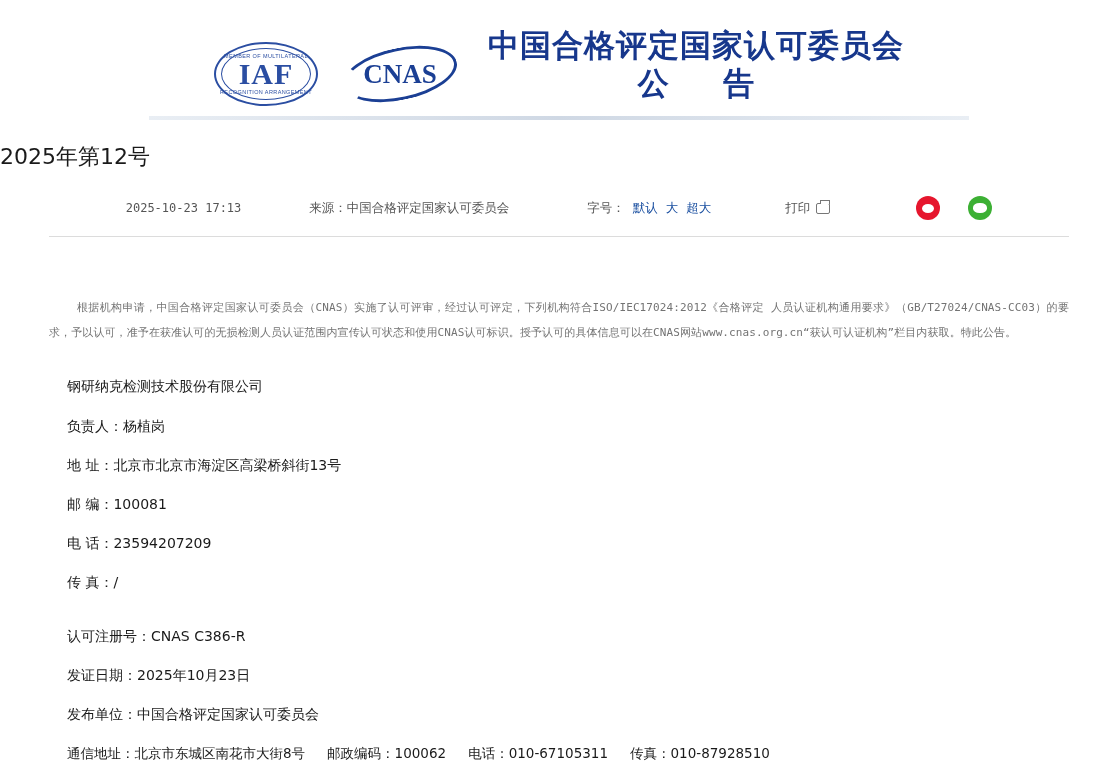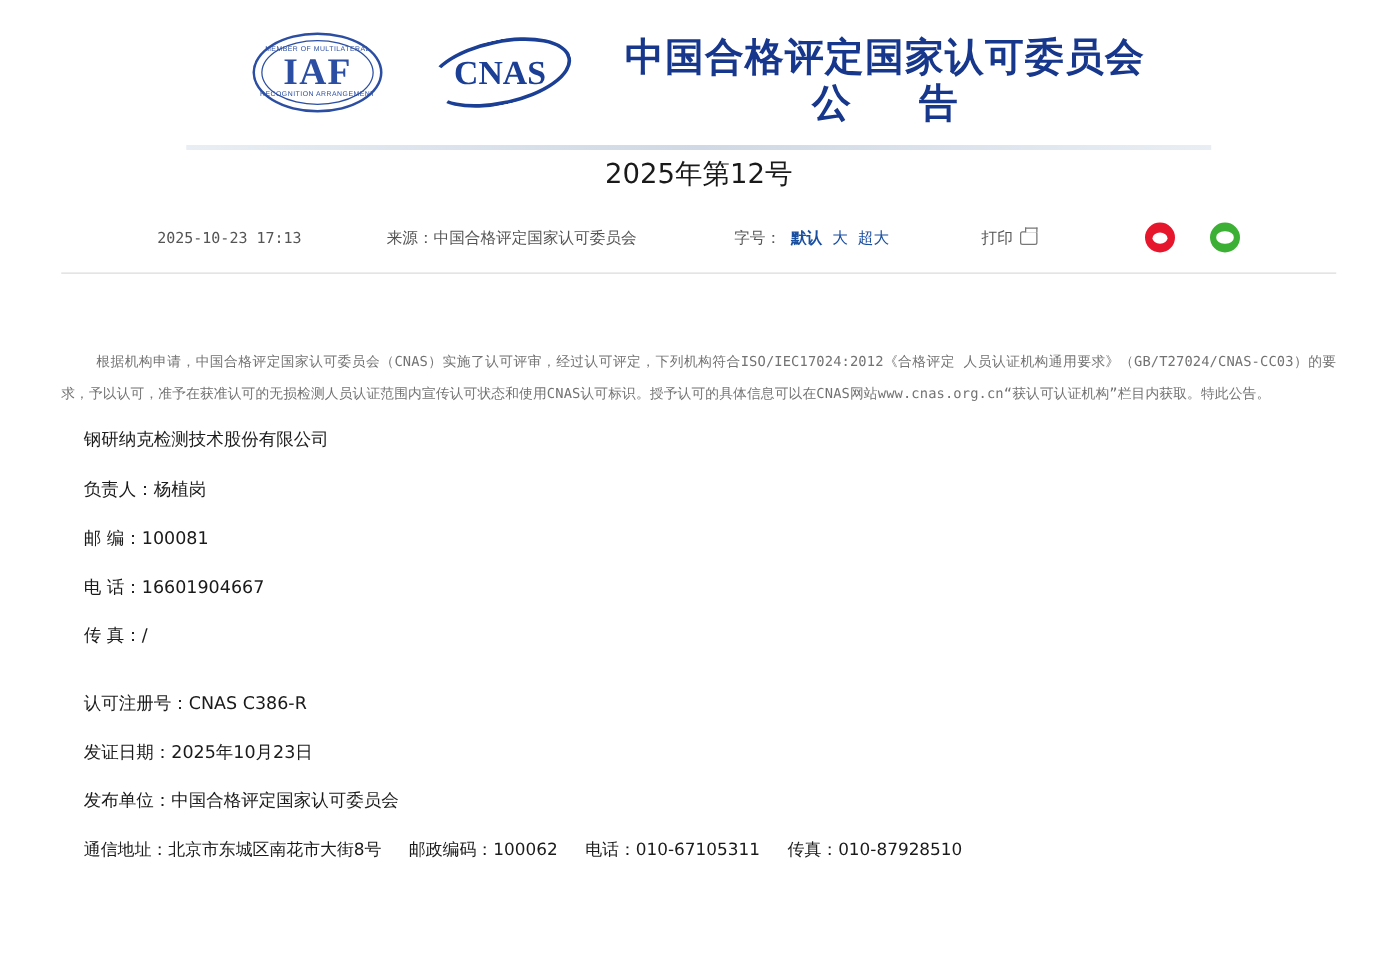--- a/index.html
+++ b/index.html
@@ -18,22 +18,22 @@
 
   
   .header {
     padding-top: 26px;
     display: flex;
     justify-content: center;
     align-items: flex-start;
   }
   .header-inner {
     display: flex;
-    align-items: flex-start;
-    gap: 34px;
+    align-items: flex-end;
+    gap: 22px;
   }
   .iaf-logo {
     width: 104px;
     height: 64px;
     border: 2px solid #2b4ea2;
     border-radius: 50%;
     display: flex;
     flex-direction: column;
     align-items: center;
     justify-content: center;
@@ -113,24 +113,24 @@
 
   .header-rule {
     width: 820px;
     height: 4px;
     margin: 10px auto 0 auto;
     background: linear-gradient(to right, #e9eef4, #cfd8e4, #e9eef4);
   }
 
   
   .doc-no {
-    text-align: center;
+    text-align: left;
     font-size: 22px;
     color: #1a1a1a;
-    margin-top: 4px;
+    margin-top: 22px;
     font-family: "DejaVu Sans", "Liberation Sans", sans-serif;
   }
 
   
   .meta-bar {
     display: flex;
     align-items: center;
     justify-content: center;
     gap: 16px;
     margin-top: 24px;
@@ -141,21 +141,21 @@
   .meta-date { margin-right: 52px; font-size: 12px; }
   .meta-source { margin-right: 62px; font-family: "DejaVu Sans", sans-serif; font-size: 12.5px; }
   .meta-fontsize { margin-right: 58px; font-family: "DejaVu Sans", sans-serif; font-size: 12.5px; }
   .meta-fontsize .label { color: #555; }
   .meta-fontsize a {
     color: #1a4fa0;
     text-decoration: none;
     margin-left: 4px;
     cursor: pointer;
   }
-  .meta-fontsize a.active { font-weight: bold; }
+  .meta-fontsize a.active { font-weight: normal; }
   .meta-print { font-family: "DejaVu Sans", sans-serif; font-size: 12.5px; margin-right: 70px; display:flex; align-items:center; gap:6px;}
   .printer-icon {
     display: inline-block;
     width: 14px; height: 11px;
     border: 1px solid #777;
     border-radius: 2px;
     position: relative;
     background: #fff;
   }
   .printer-icon::before {
@@ -213,21 +213,21 @@
     font-family: "DejaVu Sans Mono", "Liberation Mono", monospace;
     font-size: 11px;
     line-height: 25px;
     color: #737373;
     text-indent: 28px;
     text-align: justify;
     letter-spacing: 0.1px;
     margin-top: 36px;
   }
   .org-name {
-    margin-top: 12px;
+    margin-top: 28px;
     margin-left: 18px;
     font-size: 14px;
     line-height: 26px;
     color: #1a1a1a;
     font-family: "DejaVu Sans", "Liberation Sans", sans-serif;
   }
   .field {
     margin-left: 18px;
     margin-top: 15px;
     font-size: 14px;
@@ -305,27 +305,30 @@
   <div class="body">
 
     <div class="para">根据机构申请，中国合格评定国家认可委员会（CNAS）实施了认可评审，经过认可评定，下列机构符合ISO/IEC17024:2012《合格评定 人员认证机构通用要求》（GB/T27024/CNAS-CC03）的要求，予以认可，准予在获准认可的无损检测人员认证范围内宣传认可状态和使用CNAS认可标识。授予认可的具体信息可以在CNAS网站www.cnas.org.cn“获认可认证机构”栏目内获取。特此公告。</div>
 
     <div class="org-name">钢研纳克检测技术股份有限公司</div>
 
     <div class="field">
       <span>负责人：</span><span>杨植岗</span>
     </div>
 
+    <div class="field">
+      <span>地    址：</span><span>北京市北京市海淀区高梁桥斜街13号</span>
+    </div>
 
     <div class="field">
       <span>邮    编：</span><span>100081</span>
     </div>
 
     <div class="field">
-      <span>电    话：</span><span>16601904667</span>
+      <span>电    话：</span><span>23594207209</span>
     </div>
 
     <div class="field">
       <span>传    真：</span><span>/</span>
     </div>
 
     <div class="field field-gap">
       <span>认可注册号：</span><span>CNAS C386-R</span>
     </div>
 

